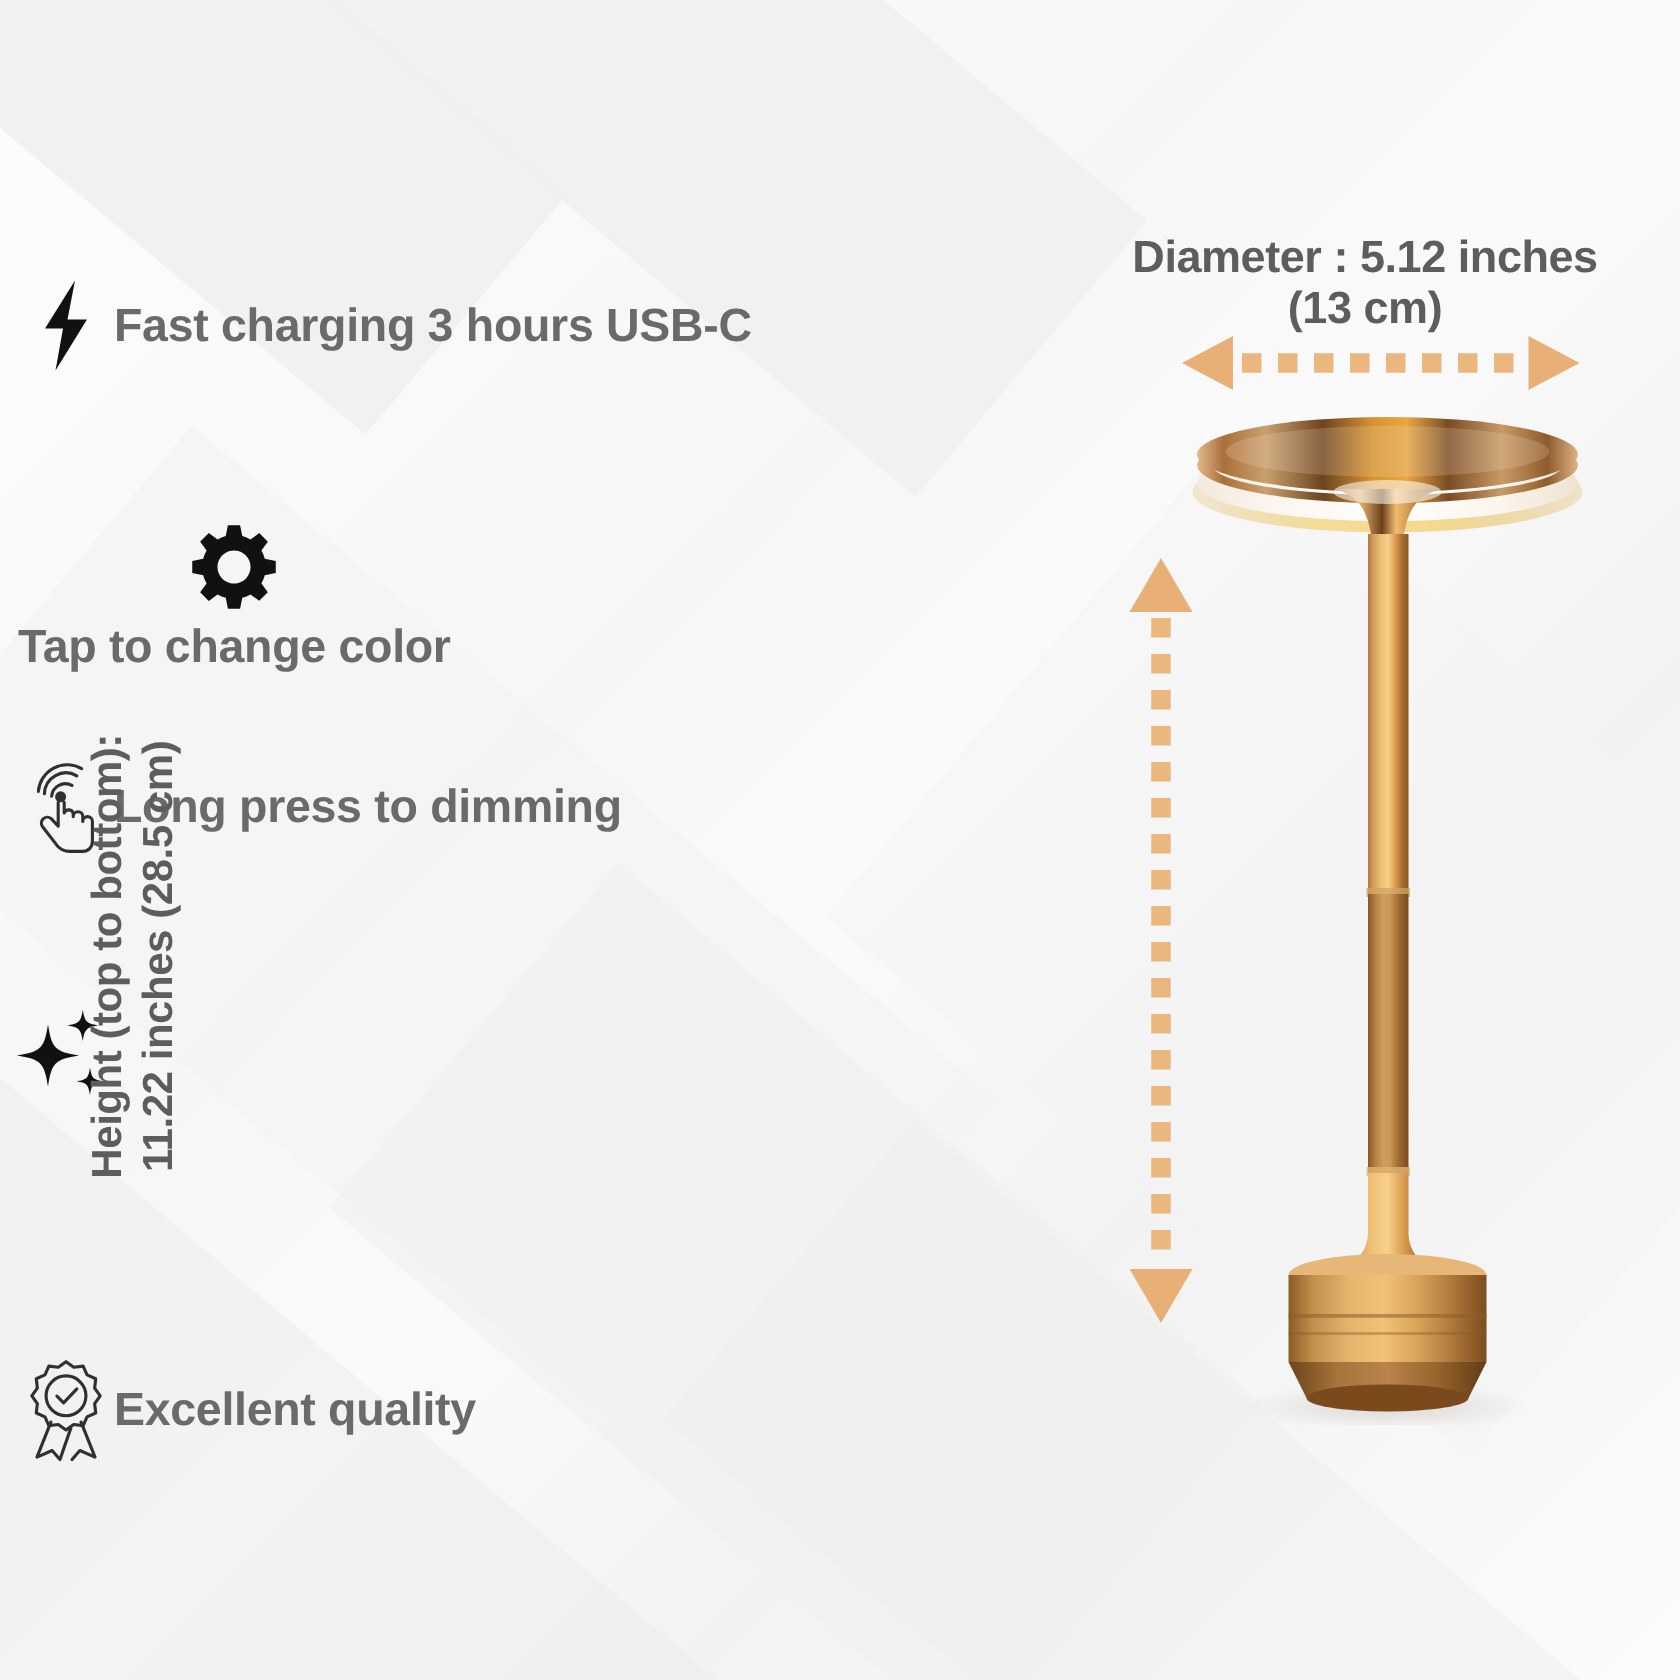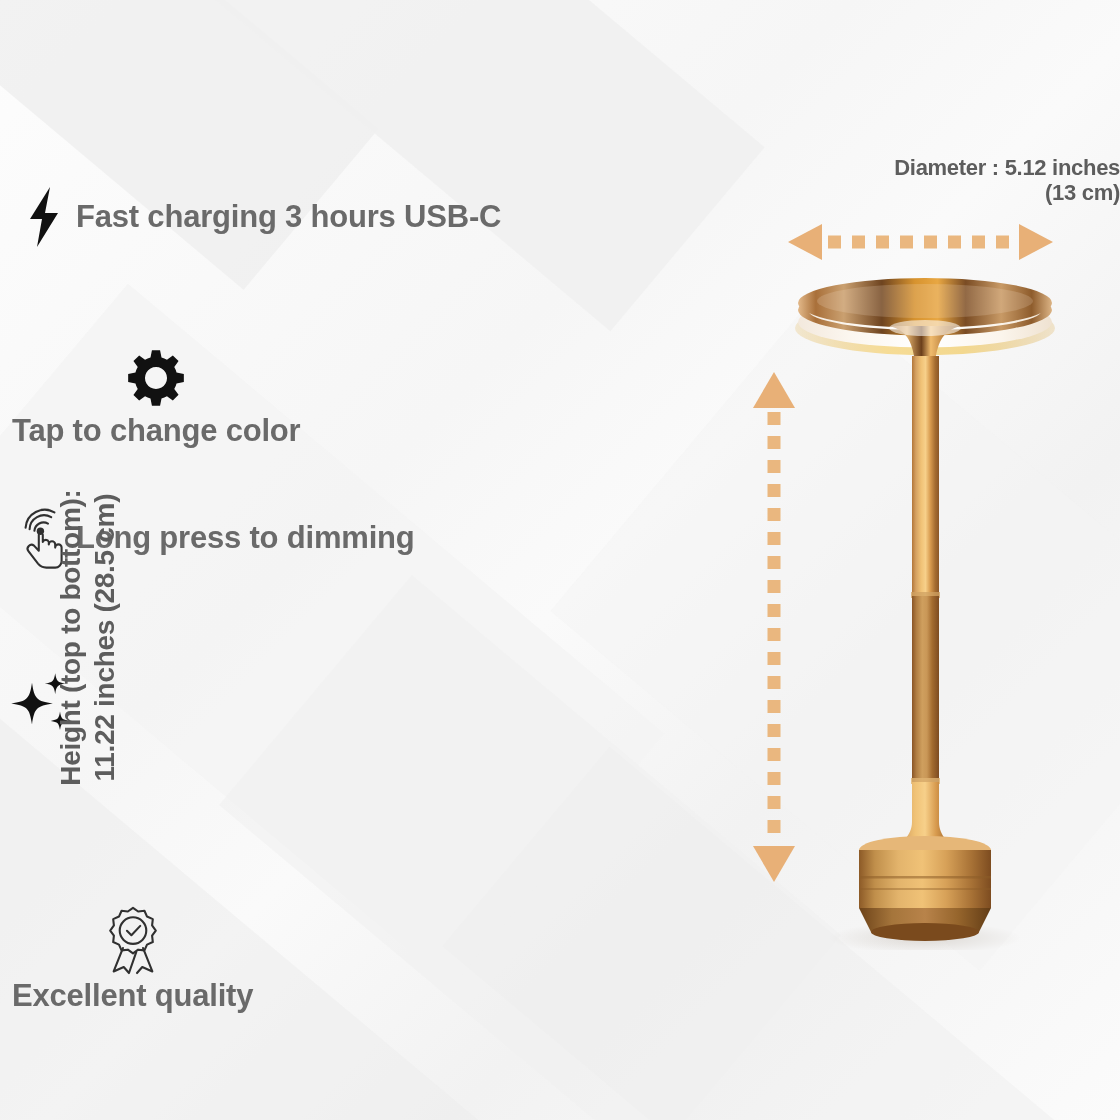--- a/index.html
+++ b/index.html
@@ -28,21 +28,21 @@
     font-size:31px;
     font-weight:700;
     letter-spacing:-.2px;
     line-height:1.34;
     white-space:pre-line;
   }
 
   
   #diameter-group{position:absolute;left:700px;top:155px;width:420px;z-index:6;}
   .dim-label{
-    color:#5d5d5d;font-size:22px;font-weight:700;text-align:right;
+    color:#5d5d5d;font-size:30px;font-weight:700;text-align:center;
     line-height:1.14;letter-spacing:-.3px;
   }
   #h-arrow{position:absolute;left:788px;top:222px;width:265px;height:40px;z-index:6;}
 
   
   #height-label{
     position:absolute;left:-132px;top:604px;width:440px;z-index:6;
     transform:rotate(-90deg);
     color:#5d5d5d;font-size:28px;font-weight:700;
     line-height:1.2;text-align:center;letter-spacing:-.3px;
@@ -117,21 +117,21 @@
   <div class="feature" style="left:8px;top:662px;">
     <span class="f-icon" style="width:72px;flex:0 0 72px;">
       <svg width="72" height="76" viewBox="0 0 90 95" aria-hidden="true">
         <path fill="#111111" d="M30 26 C33 46 36 49 56 52 C36 55 33 58 30 78 C27 58 24 55 4 52 C24 49 27 46 30 26 Z"></path>
         <path fill="#111111" d="M59 14 C60.6 24 62 25.4 72 27 C62 28.6 60.6 30 59 40 C57.4 30 56 28.6 46 27 C56 25.4 57.4 24 59 14 Z"></path>
         <path fill="#111111" d="M65 62 C66.4 71 67.6 72.2 76.5 73.6 C67.6 75 66.4 76.2 65 85 C63.6 76.2 62.4 75 53.5 73.6 C62.4 72.2 63.6 71 65 62 Z"></path>
       </svg>
     </span>
   </div>
 
-  <div class="feature" style="left:12px;top:905px;flex-direction:column;">
+  <div class="feature" style="left:12px;top:905px;">
     <span class="f-icon">
       <svg width="58" height="70" viewBox="0 0 72 86" aria-hidden="true">
         <g fill="none" stroke="#303030" stroke-width="2.6" stroke-linecap="round" stroke-linejoin="round">
           <path d="M36 3 l6.4 4.6 7.8 -0.9 3.2 7.2 7.2 3.2 -0.9 7.8 4.6 6.4
                    -4.6 6.4 0.9 7.8 -7.2 3.2 -3.2 7.2 -7.8 -0.9 -6.4 4.6
                    -6.4 -4.6 -7.8 0.9 -3.2 -7.2 -7.2 -3.2 0.9 -7.8 -4.6 -6.4
                    4.6 -6.4 -0.9 -7.8 7.2 -3.2 3.2 -7.2 7.8 0.9 Z"></path>
           <circle cx="36" cy="31.3" r="16.5"></circle>
           <path d="M28.5 31.5 l5.5 5.6 11 -11.6"></path>
           <path d="M23.5 53 L12 82 L24.5 76.5 L31 84 L40 58"></path>

